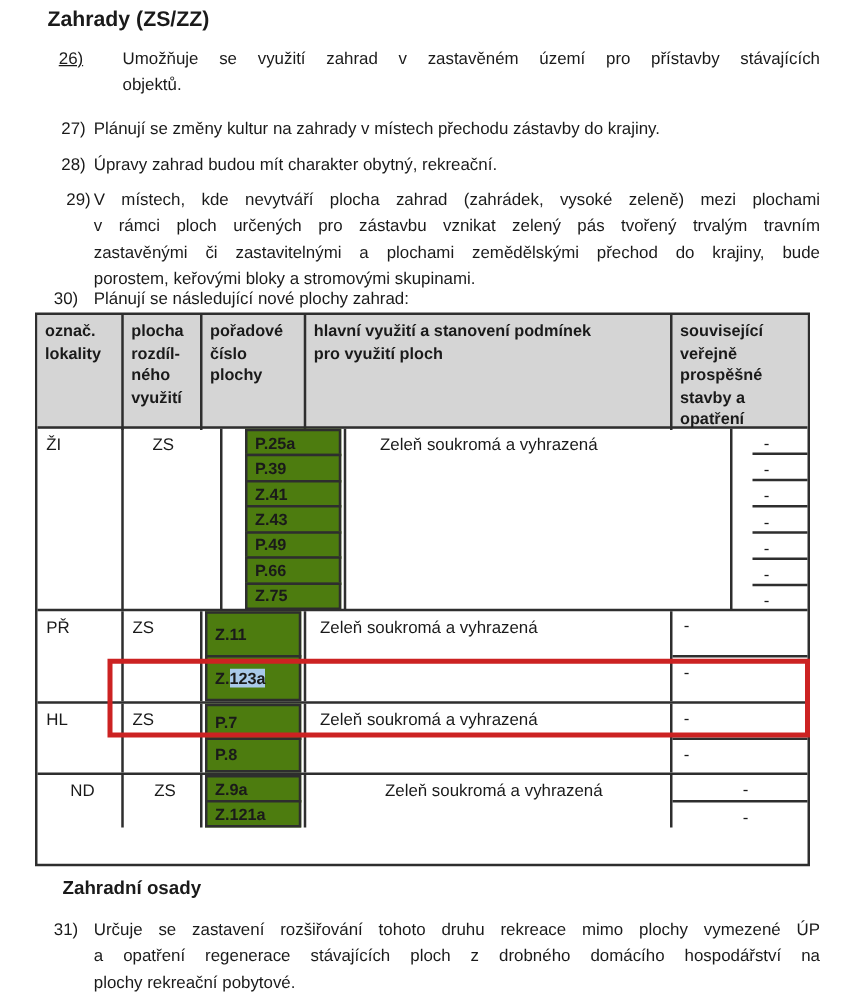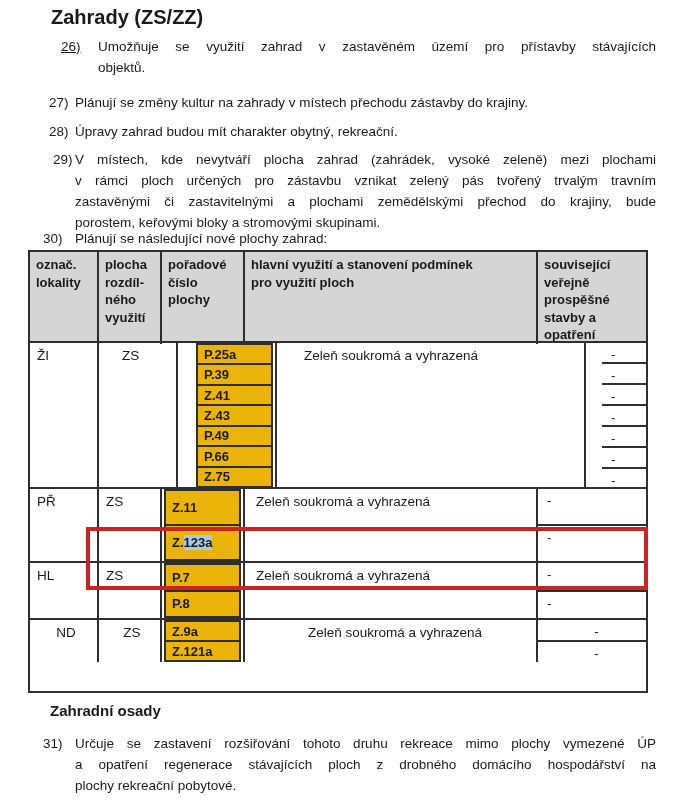--- a/index.html
+++ b/index.html
@@ -9,21 +9,21 @@
     --sel:#a9c9e9;
     --ink:#1a1a1a;
   }
   *{box-sizing:border-box;margin:0;padding:0;}
   html,body{background:#ffffff;}
   body{
     width:683px;height:800px;position:relative;overflow:hidden;
     font-family:"Liberation Sans","DejaVu Sans",sans-serif;
     color:var(--ink);
   }
-  .h1{position:absolute;left:51px;top:6px;font-size:20px;font-weight:bold;}
+  .h1{position:absolute;left:38px;top:6px;font-size:17px;font-weight:bold;}
   .h2{position:absolute;left:50px;top:702px;font-size:15px;font-weight:bold;}
   .para{position:absolute;left:0;right:0;font-size:13.5px;line-height:21px;}
   .pnum{position:absolute;top:0;}
   .ptext{position:absolute;top:0;}
   .jline{text-align:justify;text-align-last:justify;}
   
   .ztable{
     position:absolute;left:28px;top:250px;width:620px;height:443px;
     border:2px solid var(--bd);display:flex;flex-direction:column;
     font-size:13.5px;
@@ -48,21 +48,21 @@
   .tbody .tgroup:nth-child(2){height:74px;}
   .tbody .tgroup:nth-child(3){height:57px;}
   .tbody .tgroup:nth-child(4){height:44px;text-align:center;}
   .gcell{border-right:2px solid var(--bd);padding:5px 2px 0 7px;}
   .c4{padding-left:11px;}
   .col3{
     border-right:2px solid var(--bd);
     display:flex;flex-direction:column;
   }
   .codebox{
-    flex:1;margin:0 2px;border:2px solid var(--bd);background:#eab308;
+    flex:1;margin:0 2px;border:2px solid var(--bd);background:#4d7c0f;
     display:flex;align-items:center;padding-left:6px;
     font-weight:bold;font-size:13px;min-height:0;
   }
   .codebox + .codebox{margin-top:-2px;}
   .sel{background:var(--sel);}
   .col5{display:flex;flex-direction:column;}
   .dash{flex:1;padding:4px 0 0 9px;border-bottom:2px solid var(--bd);min-height:0;}
   .dash:last-child{border-bottom:none;}
   
   .redbox{
@@ -70,21 +70,21 @@
     border:4px solid var(--red);z-index:5;background:transparent;
   }
 </style>
 </head>
 <body>
 
 <div class="h1">Zahrady (ZS/ZZ)</div>
 
 <div>
     <div class="para" style="top: 36px;">
-      <span class="pnum" style="left: 61px; text-decoration: underline;">26)</span>
+      <span class="pnum" style="left: 47px; text-decoration: underline;">26)</span>
       <div class="ptext" style="left: 98px; width: 558px;">
         <div class="jline">Umožňuje se využití zahrad v zastavěném území pro přístavby stávajících</div>
         <div>objektů.</div>
       </div>
     </div>
     <div class="para" style="top: 92px;">
       <span class="pnum" style="left: 49px;">27)</span>
       <div class="ptext" style="left: 75px; width: 581px;">
         <div>Plánují se změny kultur na zahrady v místech přechodu zástavby do krajiny.</div>
       </div>

